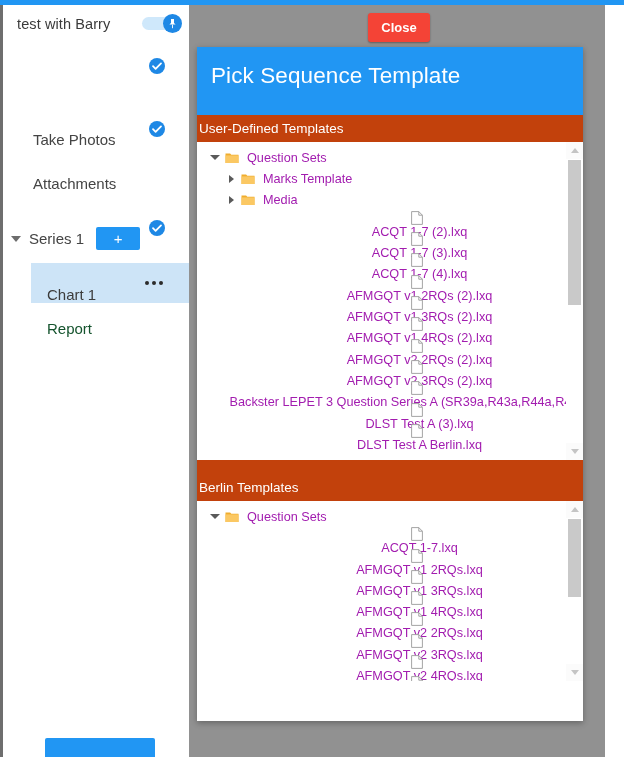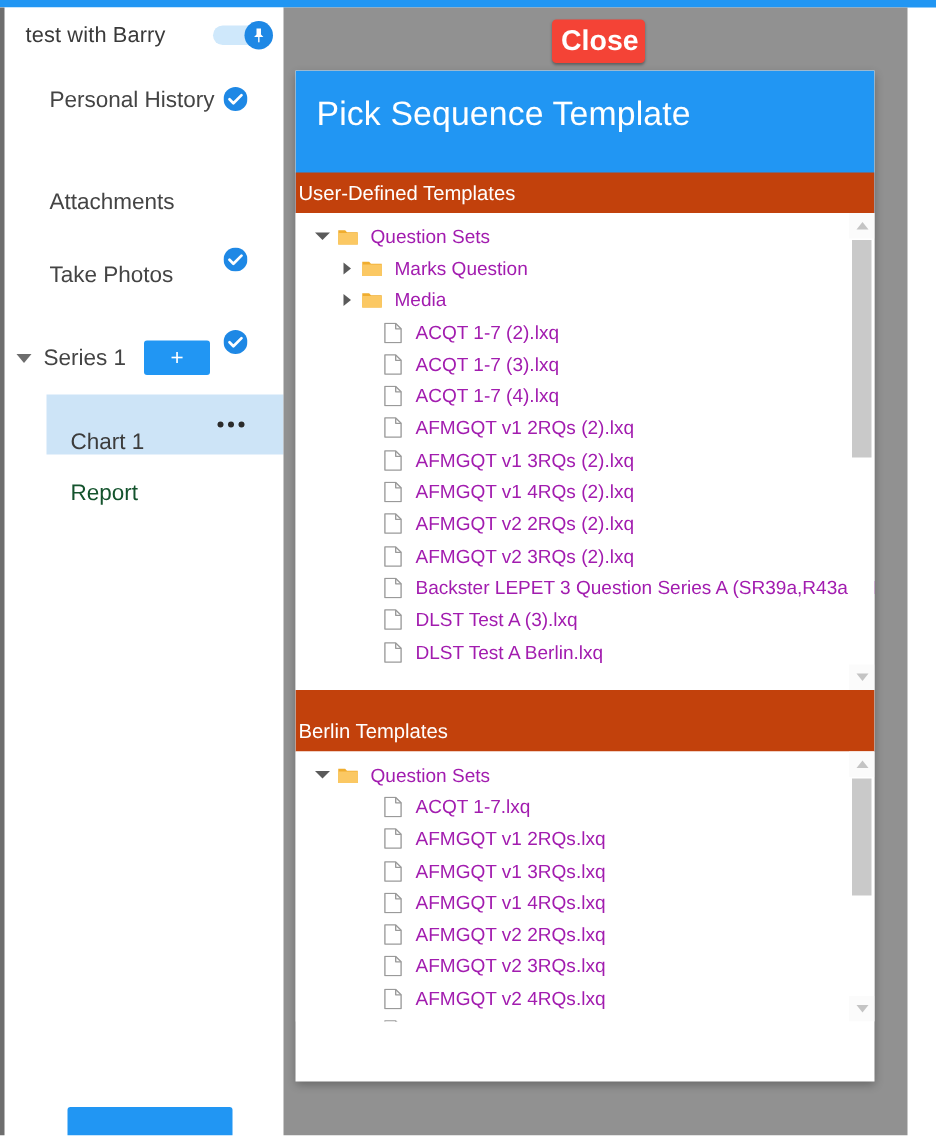--- a/index.html
+++ b/index.html
@@ -208,21 +208,21 @@
   .close-btn {
     position: absolute;
     left: 368px;
     top: 13px;
     width: 62px;
     height: 29px;
     background: #f44336;
     border: none;
     border-radius: 3px;
     color: #ffffff;
-    font-size: 19px;
+    font-size: 13px;
     font-weight: bold;
     cursor: pointer;
     font-family: "Liberation Sans", sans-serif;
     box-shadow: 0 1px 2px rgba(0,0,0,.35);
   }
 
   
   .modal {
     position: absolute;
     left: 197px;
@@ -313,21 +313,21 @@
   }
   .caret-expanded {
     width: 0; height: 0;
     border-left: 5px solid transparent;
     border-right: 5px solid transparent;
     border-top: 5px solid #5a5a5a;
   }
 
   .indent-1 { padding-left: 10px; }
   .indent-2 { padding-left: 26px; }
-  .indent-3 { padding-left: 40px; }
+  .indent-3 { padding-left: 53px; flex-direction: column; }
 
   
   .scrollbar {
     position: absolute;
     right: 0;
     top: 0;
     width: 17px;
     height: 100%;
     background: #ffffff;
   }
@@ -382,41 +382,40 @@
         <div class="pin-knob">
           <svg width="11" height="12" viewBox="0 0 11 12">
             <path d="M4 1h3v4l1.6 1.6H2.4L4 5V1z" fill="#ffffff"></path>
             <rect x="5.1" y="6.6" width="0.9" height="3.6" fill="#ffffff"></rect>
           </svg>
         </div>
       </div>
     </div>
 
     <div class="nav-item" id="nav-personal-history">
-      <span class="label">Personal History</span>
       <span class="nav-check">
         <svg width="16" height="16" viewBox="0 0 16 16">
           <circle cx="8" cy="8" r="8" fill="#1e88e5"></circle>
           <path d="M4 8.2l2.6 2.6L12 5.4" stroke="#ffffff" stroke-width="1.8" fill="none" stroke-linecap="round" stroke-linejoin="round"></path>
         </svg>
       </span>
-    </div>
-
-    <div class="nav-item" id="nav-attachments">
-      <span class="label">Attachments</span>
     </div>
 
     <div class="nav-item" id="nav-take-photos">
       <span class="label">Take Photos</span>
       <span class="nav-check">
         <svg width="16" height="16" viewBox="0 0 16 16">
           <circle cx="8" cy="8" r="8" fill="#1e88e5"></circle>
           <path d="M4 8.2l2.6 2.6L12 5.4" stroke="#ffffff" stroke-width="1.8" fill="none" stroke-linecap="round" stroke-linejoin="round"></path>
         </svg>
       </span>
+    </div>
+
+    <div class="nav-item" id="nav-attachments">
+      <span class="label">Attachments</span>
     </div>
 
     <div class="series-row">
       <span class="tree-caret-down"></span>
       <span class="series-label">Series 1</span>
       <button class="add-btn">+</button>
       <span class="nav-check">
         <svg width="16" height="16" viewBox="0 0 16 16">
           <circle cx="8" cy="8" r="8" fill="#1e88e5"></circle>
           <path d="M4 8.2l2.6 2.6L12 5.4" stroke="#ffffff" stroke-width="1.8" fill="none" stroke-linecap="round" stroke-linejoin="round"></path>
@@ -470,21 +469,21 @@
           <div class="tree-node indent-2">
             <span class="twisty">
               <span class="caret-collapsed"></span>
             </span>
             <span class="icon">
               <svg width="14" height="12" viewBox="0 0 14 12">
                 <path d="M0.5 1.5h4.6l1.2 1.3h7.2v8.2H0.5z" fill="#f0ad2e"></path>
                 <path d="M0.5 3.4h13v7.6H0.5z" fill="#fbc863"></path>
               </svg>
             </span>
-            <span class="node-label">Marks Question</span>
+            <span class="node-label">Marks Template</span>
           </div>
           <div class="tree-node indent-2">
             <span class="twisty">
               <span class="caret-collapsed"></span>
             </span>
             <span class="icon">
               <svg width="14" height="12" viewBox="0 0 14 12">
                 <path d="M0.5 1.5h4.6l1.2 1.3h7.2v8.2H0.5z" fill="#f0ad2e"></path>
                 <path d="M0.5 3.4h13v7.6H0.5z" fill="#fbc863"></path>
               </svg>

